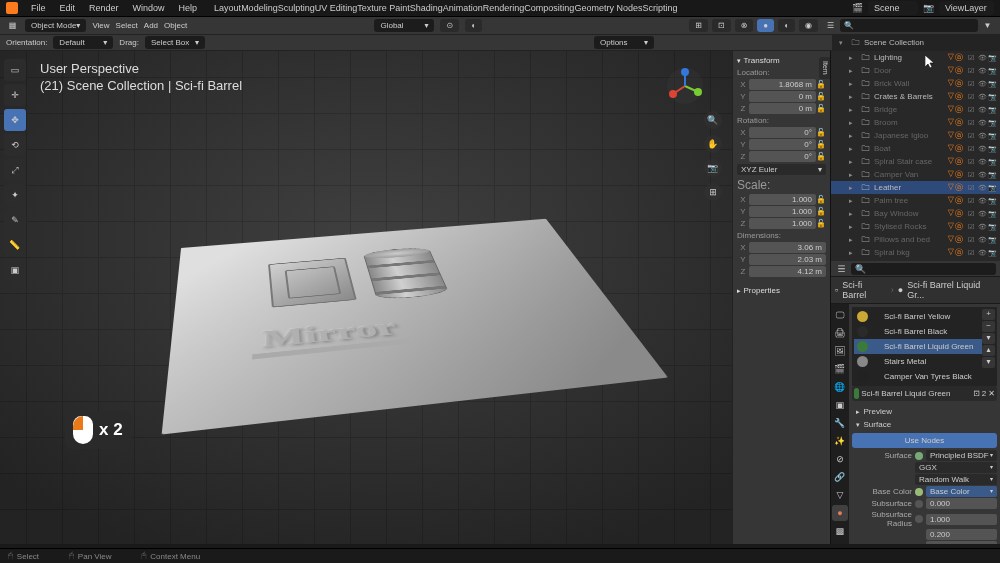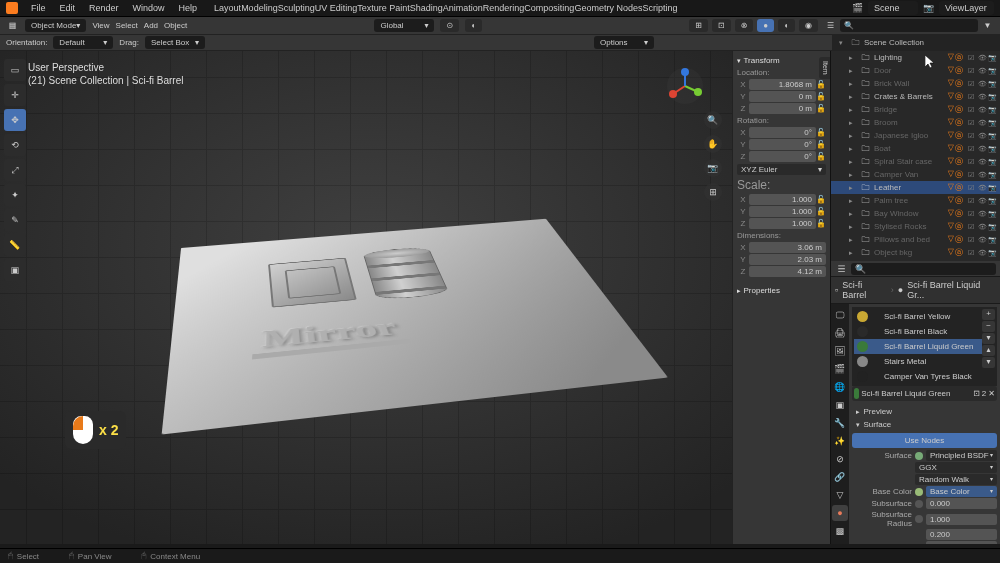--- a/index.html
+++ b/index.html
@@ -8,21 +8,21 @@
 .topbar .logo { width:12px; height:12px; background:#fb7c1f; border-radius:2px; margin-right:6px; }
 .topbar .menu-item { padding:0 7px; cursor:pointer; }
 .topbar .right { margin-left:auto; display:flex; align-items:center; gap:4px; }
 .icon-sm { width:13px; height:13px; display:inline-flex; align-items:center; justify-content:center; }
 .top-header-row { height:18px; background:#363636; display:flex; align-items:center; padding:0 6px; gap:6px; border-bottom:1px solid #222; font-size:8px; }
 .hdr-btn { background:#2a2a2a; padding:2px 6px; border-radius:3px; }
 .hdr-field { background:#1c1c1c; padding:2px 6px; border-radius:3px; min-width:60px; display:flex; justify-content:space-between; }
 .main { display:flex; height:493px; }
 .viewport { flex:1; position:relative; background:#3a3a3a; background-image:linear-gradient(#2f2f2f 1px,transparent 1px),linear-gradient(90deg,#2f2f2f 1px,transparent 1px); background-size:36px 36px; background-position:-10px -10px; overflow:hidden; }
 .viewport::before { content:''; position:absolute; inset:0; background:radial-gradient(ellipse at 45% 40%, rgba(180,180,180,0.05), rgba(0,0,0,0.4) 80%); }
-.vp-info { position:absolute; top:10px; left:28px; font-size:10px; color:#ddd; line-height:1.3; }
+.vp-info { position:absolute; top:10px; left:40px; font-size:13px; color:#ddd; line-height:1.3; }
 .vp-tools-left { position:absolute; left:4px; top:8px; display:flex; flex-direction:column; gap:3px; }
 .vp-tools-left .tool { width:22px; height:22px; background:#2c2c2c; border-radius:3px; display:flex; align-items:center; justify-content:center; }
 .vp-tools-left .tool.active { background:#4772b3; }
 .vp-gizmo { position:absolute; right:125px; top:15px; width:40px; height:40px; }
 .vp-side-icons { position:absolute; right:108px; top:60px; display:flex; flex-direction:column; gap:6px; }
 .vp-side-icons .si { width:18px; height:18px; background:rgba(50,50,50,0.6); border-radius:9px; display:flex; align-items:center; justify-content:center; }
 .npanel { position:absolute; right:0; top:0; width:98px; height:100%; background:#363636; border-left:1px solid #222; font-size:8px; }
 .np-tab { position:absolute; right:0; top:6px; width:11px; writing-mode:vertical-rl; background:#2a2a2a; padding:4px 1px; border-radius:3px 0 0 3px; font-size:7px; }
 .np-section { padding:3px 4px; }
 .np-header { display:flex; align-items:center; padding:2px 0; color:#ddd; }
@@ -37,21 +37,21 @@
 .plane { width:430px; height:320px; background:linear-gradient(135deg,#dfdfdf 10%,#b5b5b5 50%,#8a8a8a 90%); transform:perspective(800px) rotateX(58deg) rotateZ(-10deg); position:relative; border-radius:2px; }
 .crate { position:absolute; left:95px; top:55px; width:85px; height:90px; background:linear-gradient(145deg,#d0d0d0,#8a8a8a); border:2px solid #777; border-radius:3px; }
 .crate::before { content:''; position:absolute; left:15px; top:15px; width:50px; height:55px; border:2px solid #777; border-radius:3px; }
 .barrel { position:absolute; left:200px; top:45px; width:75px; height:105px; background:linear-gradient(90deg,#888,#d0d0d0 40%,#888); border-radius:37px/12px; border:1px solid #666; }
 .barrel::before { content:''; position:absolute; top:0; left:0; right:0; height:18px; background:radial-gradient(ellipse at 50% 50%,#ccc,#888); border-radius:50%; }
 .barrel::after { content:''; position:absolute; left:0; right:0; top:30%; height:6px; background:#777; box-shadow:0 28px 0 #777, 0 56px 0 #777; }
 .mirror-text { position:absolute; left:75px; top:175px; font-size:42px; font-weight:bold; font-family:serif; color:#b0b0b0; text-shadow:2px 2px 4px rgba(0,0,0,0.3),-1px -1px 2px rgba(255,255,255,0.3); transform:perspective(400px) rotateX(20deg); border-bottom:8px solid #aaa; padding:0 8px; }
 .click-indicator { position:absolute; left:65px; bottom:95px; background:#2a2a2a; border-radius:6px; padding:5px 8px; display:flex; align-items:center; gap:6px; }
 .click-indicator .mouse { width:20px; height:28px; background:#fff; border-radius:10px 10px 12px 12px; position:relative; }
 .click-indicator .mouse::before { content:''; position:absolute; left:0; top:0; width:10px; height:14px; background:#e87a1a; border-radius:10px 0 0 0; }
-.click-indicator .txt { color:#fde047; font-size:14px; font-weight:bold; }
+.click-indicator .txt { color:#ffffff; font-size:17px; font-weight:bold; }
 .right-panel { width:170px; background:#2a2a2a; display:flex; flex-direction:column; border-left:1px solid #111; }
 .outliner-hdr { height:16px; background:#363636; display:flex; align-items:center; padding:0 4px; gap:3px; border-bottom:1px solid #1a1a1a; }
 .search-box { flex:1; background:#1c1c1c; border-radius:3px; padding:1px 4px; display:flex; align-items:center; }
 .outliner { height:210px; overflow:hidden; background:#282828; }
 .ol-row { display:flex; align-items:center; padding:1px 3px; gap:3px; font-size:8px; position:relative; }
 .ol-row.selected { background:#2d4a7a; }
 .ol-row .indent { width:12px; }
 .ol-row .tri { width:8px; color:#888; font-size:7px; }
 .ol-row .icon { width:11px; height:11px; display:flex; align-items:center; justify-content:center; }
 .ol-row .coll-icon { color:#e8e8e8; }
@@ -526,21 +526,21 @@
           <span class="vis">
             <span>☑</span>
             <span>👁</span>
             <span>📷</span>
           </span>
         </div>
         <div class="ol-row dim">
           <span class="indent"></span>
           <span class="tri">▸</span>
           <span class="icon coll-icon">🗀</span>
-          <span class="label">Object bkg</span>
+          <span class="label">Spiral bkg</span>
           <span class="tags">
             <span class="tag">▽</span>
             <span class="tag">ⓐ</span>
           </span>
           <span class="vis">
             <span>☑</span>
             <span>👁</span>
             <span>📷</span>
           </span>
         </div>

